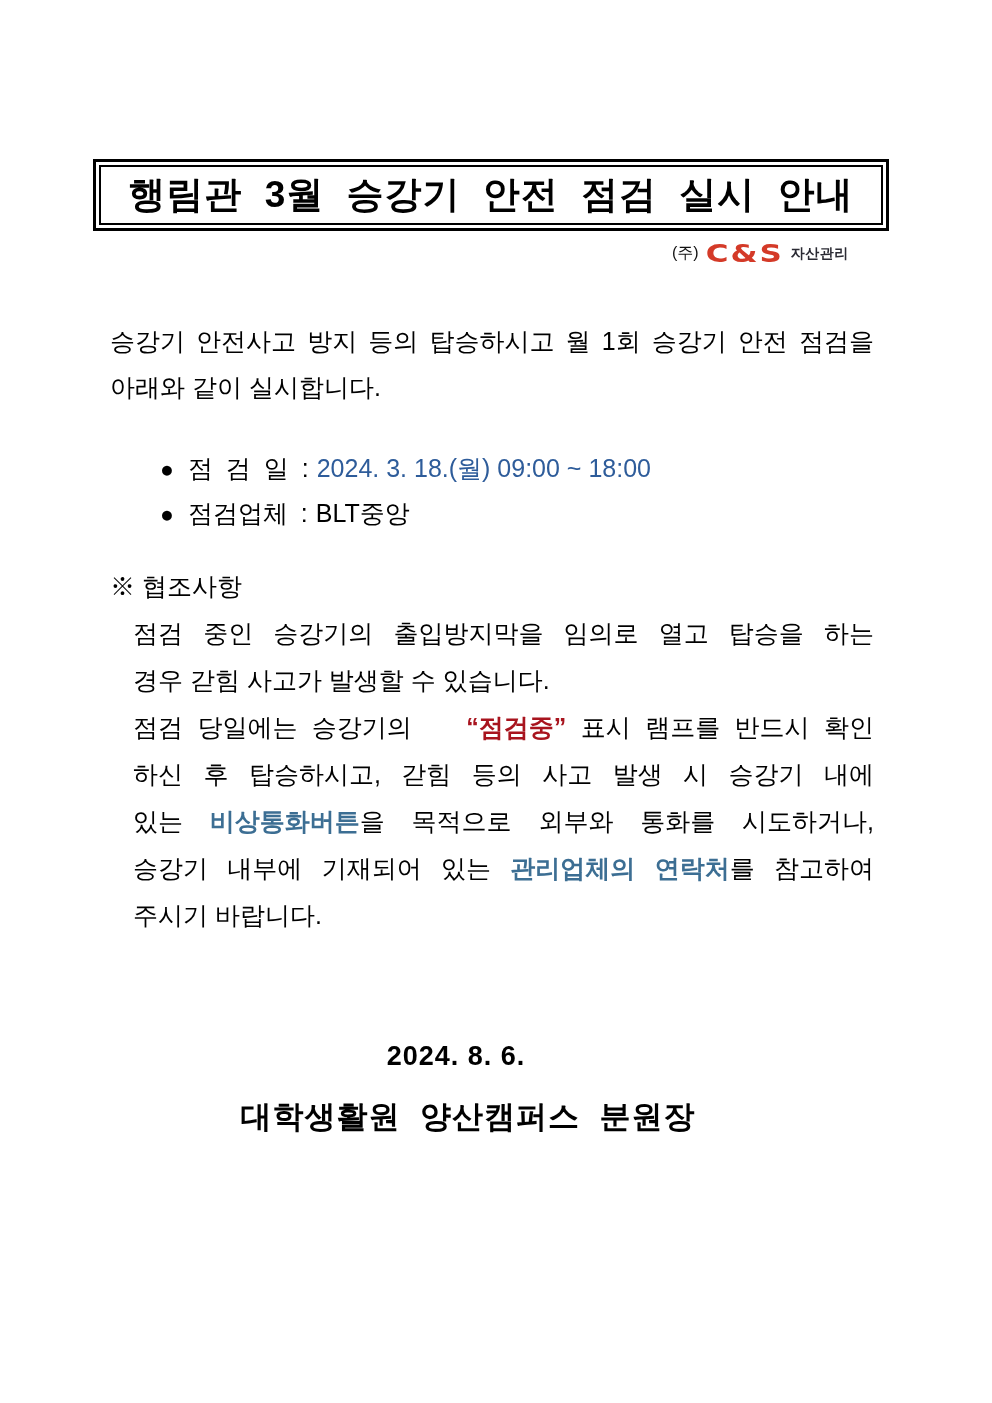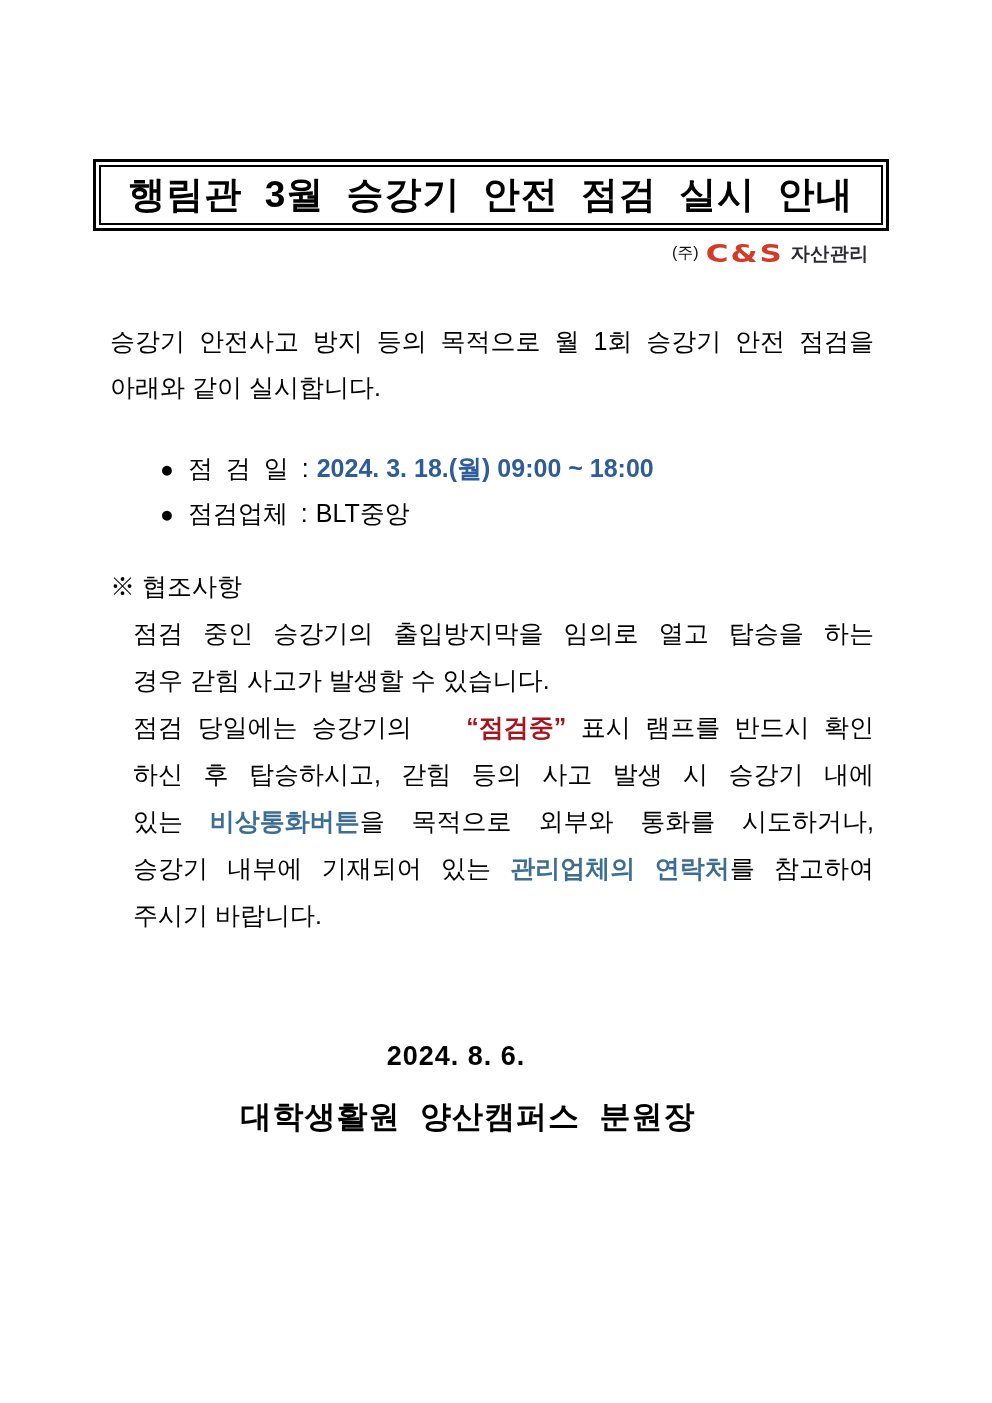--- a/index.html
+++ b/index.html
@@ -56,21 +56,21 @@
     font-family: "DejaVu Sans", sans-serif;
     font-size: 31px;
     font-weight: 900;
     letter-spacing: 2px;
     line-height: 1;
     color: var(--logo-red);
     transform: scaleY(0.82);
     transform-origin: center;
   }
   .logo-suffix {
-    font-size: 19px;
+    font-size: 14px;
     font-weight: bold;
     letter-spacing: 0.5px;
     color: var(--logo-dark);
   }
 
   
   .line { min-height: 1em; }
   .j { text-align: justify; text-align-last: justify; }
 
   .intro {
@@ -86,21 +86,21 @@
     position: absolute;
     left: 160px;
     top: 446px;
     font-size: 25px;
     line-height: 44px;
     white-space: nowrap;
   }
   .bullet-glyph { font-size: 23px; margin-right: 14px; }
   .bullet-label { word-spacing: 6px; margin-right: 8px; }
 
-  .hl-date { color: var(--date-blue); font-weight: bold; }
+  .hl-date { color: var(--date-blue); font-weight: normal; }
   .hl-blue { color: var(--keyword-blue); font-weight: bold; }
   .hl-red  { color: var(--alert-red);  font-weight: bold; margin-left: 40px; }
 
   .coop {
     position: absolute;
     left: 110px;
     top: 563px;
     width: 764px;
     font-size: 25px;
     line-height: 47px;
@@ -142,21 +142,21 @@
     </div>
   </div>
 
   <div class="logo">
     <span class="logo-prefix">(주)</span>
     <span class="logo-brand">C&amp;S</span>
     <span class="logo-suffix">자산관리</span>
   </div>
 
   <div class="intro">
-    <div class="line j">승강기 안전사고 방지 등의 목적으로 월 1회 승강기 안전 점검을</div>
+    <div class="line j">승강기 안전사고 방지 등의 탑승하시고 월 1회 승강기 안전 점검을</div>
     <div class="line">아래와 같이 실시합니다.</div>
   </div>
 
   <div class="bullets">
     <div class="line">
       <span class="bullet-glyph">●</span><span class="bullet-label">점 검 일 :</span><span class="hl-date">2024. 3. 18.(월) 09:00 ~ 18:00</span>
     </div>
     <div class="line">
       <span class="bullet-glyph">●</span><span class="bullet-label">점검업체 :</span><span>BLT중앙</span>
     </div>

